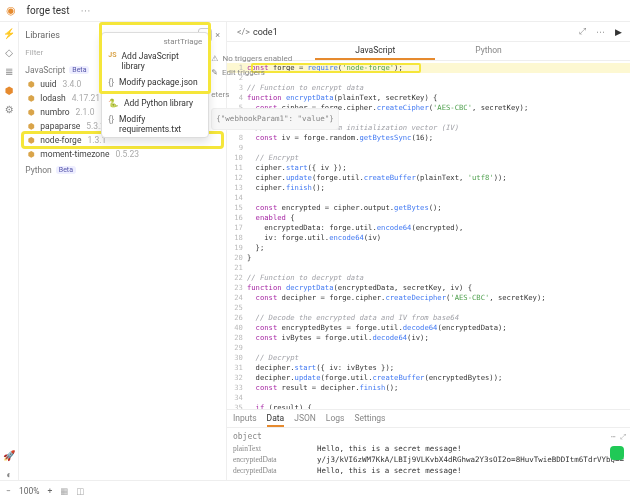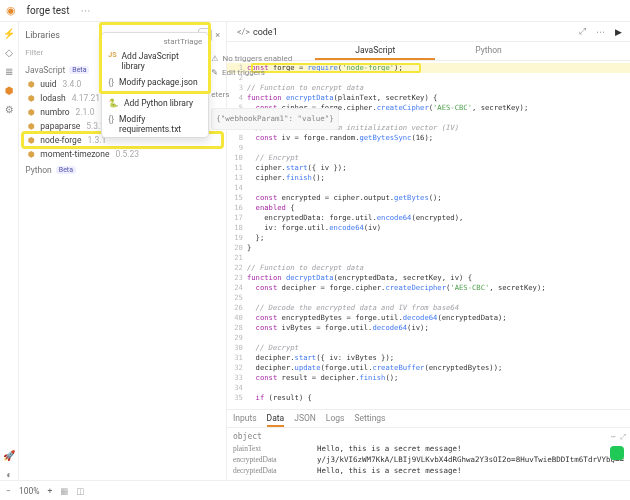--- a/index.html
+++ b/index.html
@@ -223,20 +223,24 @@
         </div>
         <div class="ln">
           <span class="gut">10</span>
           <span class="code">  <span class="cmnt">// Encrypt</span></span>
         </div>
         <div class="ln">
           <span class="gut">11</span>
           <span class="code">  cipher.<span class="fn">start</span>({ iv });</span>
         </div>
         <div class="ln">
+          <span class="gut">12</span>
+          <span class="code">  cipher.<span class="fn">update</span>(forge.util.<span class="fn">createBuffer</span>(plainText, <span class="str">'utf8'</span>));</span>
+        </div>
+        <div class="ln">
           <span class="gut">13</span>
           <span class="code">  cipher.<span class="fn">finish</span>();</span>
         </div>
         <div class="ln">
           <span class="gut">14</span>
           <span class="code"></span>
         </div>
         <div class="ln">
           <span class="gut">15</span>
           <span class="code">  <span class="kw">const</span> encrypted = cipher.output.<span class="fn">getBytes</span>();</span>

